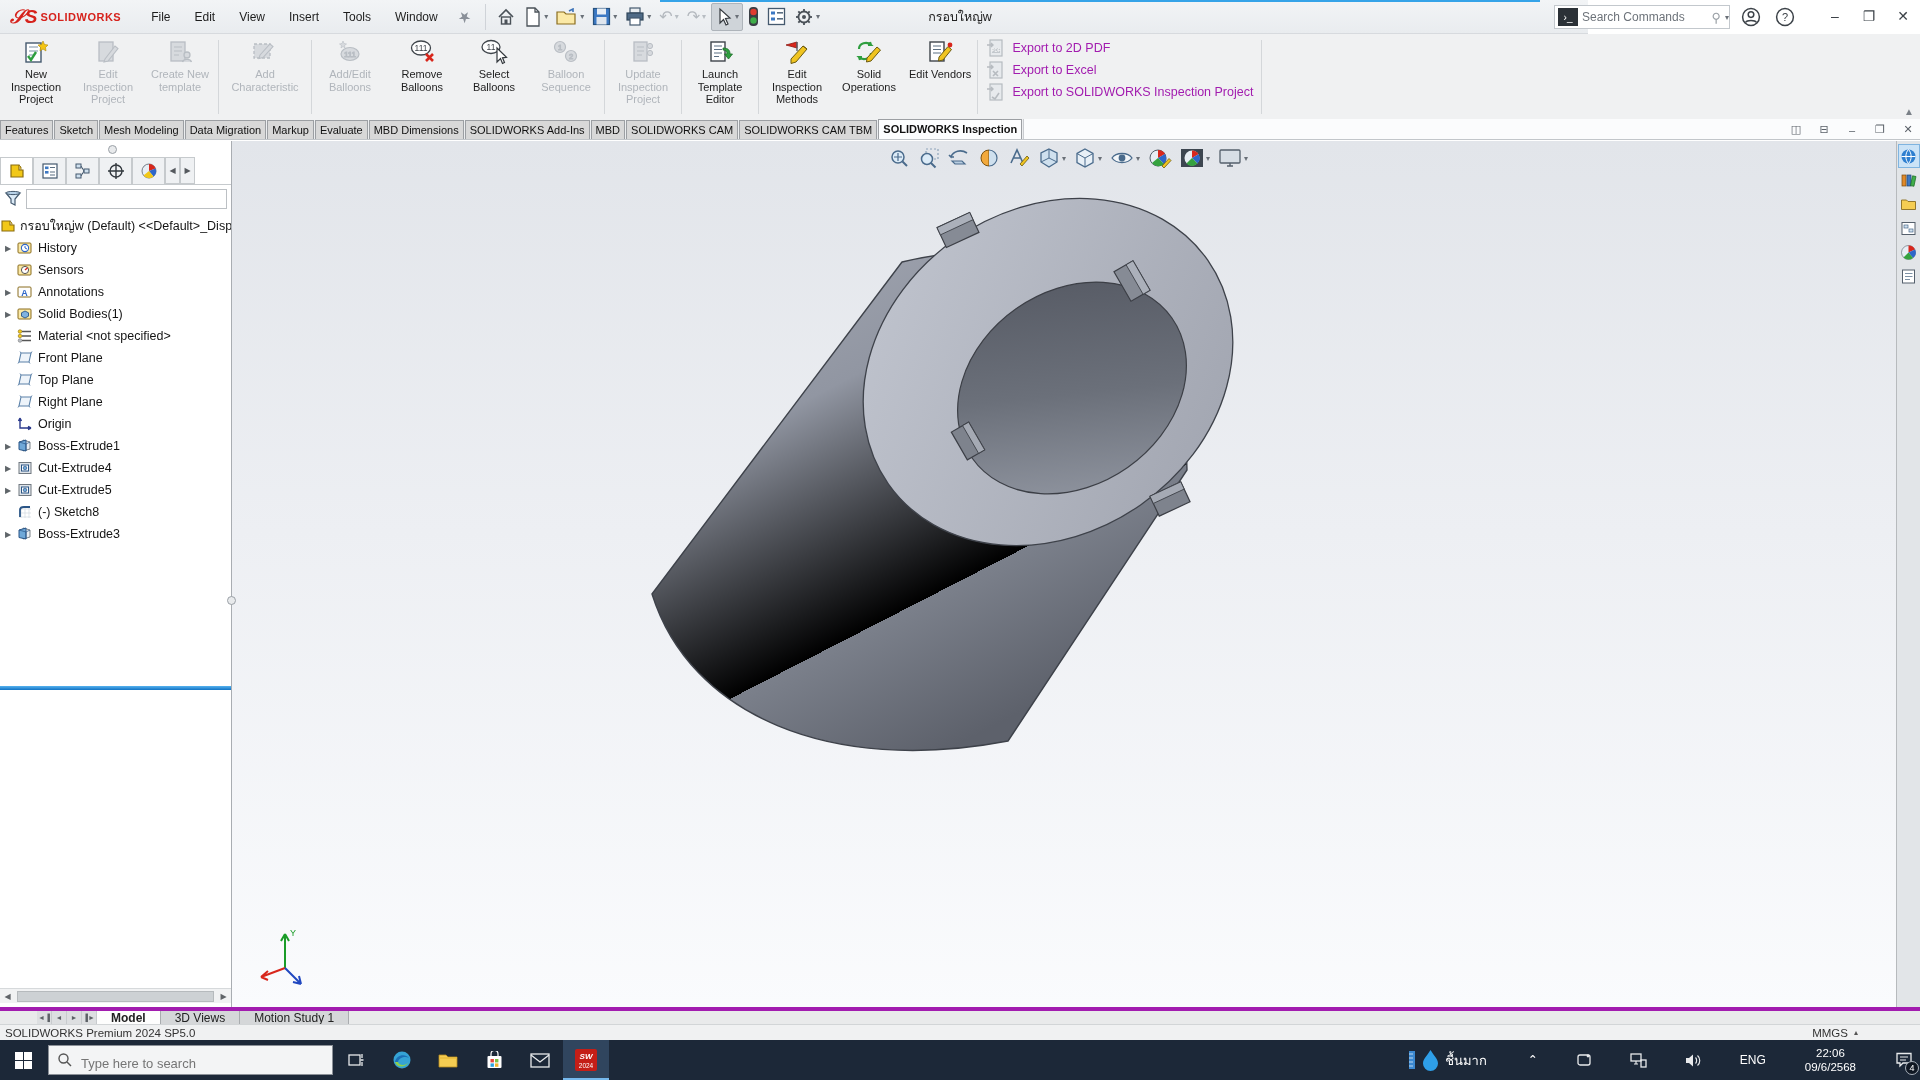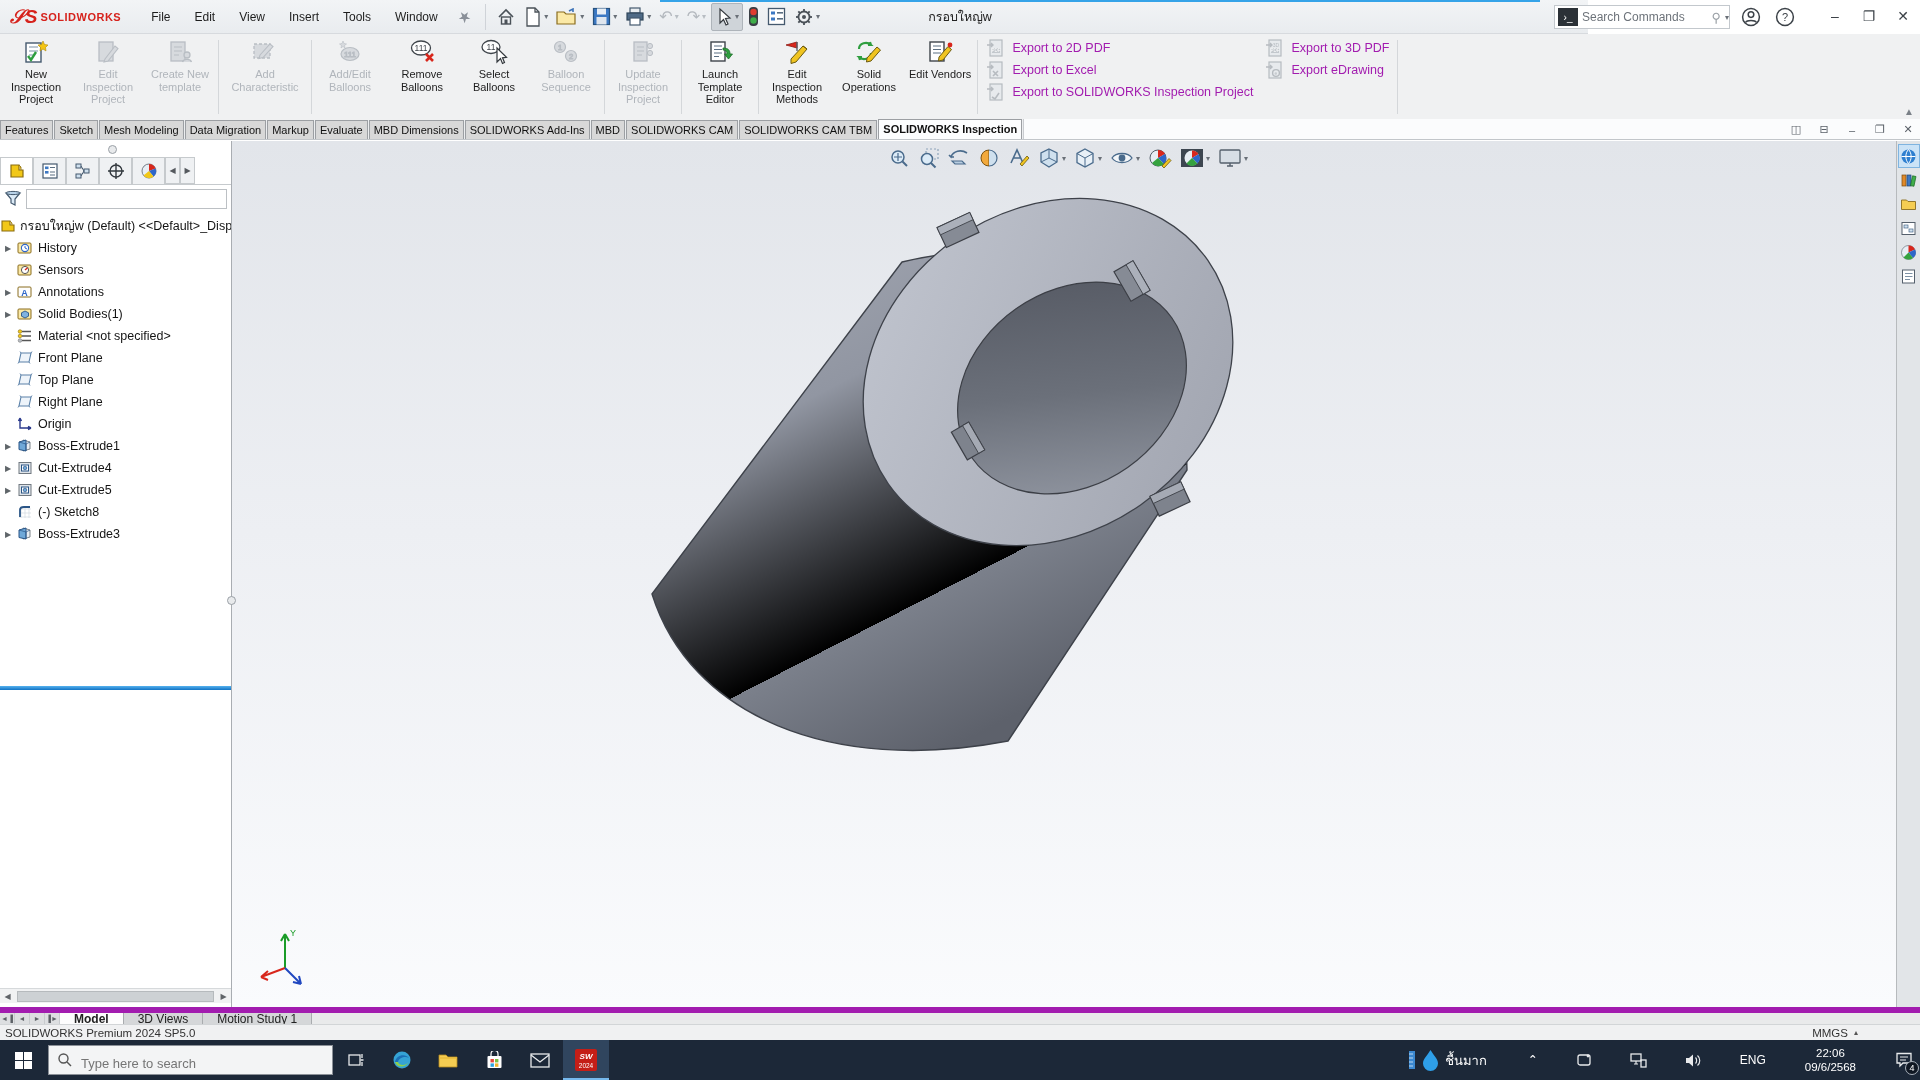--- a/index.html
+++ b/index.html
@@ -93,21 +93,21 @@
   .hu-btn { display:flex; align-items:center; padding:2px; border-radius:2px; }
 
   
   #taskpane { left:1896px; top:141px; width:24px; height:866px; background:#e2e5e8;
     border-left:1px solid #b7babd; display:flex; flex-direction:column; align-items:center; padding-top:3px; }
   .tp-btn { width:22px; height:24px; display:flex; align-items:center; justify-content:center; }
   .tp-btn.sel { background:#cbe3f7; border:1px solid #7fb4e0; }
 
   
   #modeltabs { left:0; top:1007px; width:1920px; height:17px; background:#e9eaeb;
-    border-top:6px solid #a21caf; display:flex; align-items:stretch; }
+    border-top:4px solid #a21caf; display:flex; align-items:stretch;padding-left:37px; }
   .nav-btn { width:15px; display:flex; align-items:center; justify-content:center;
     font-size:7px; color:#5c6166; border-right:1px solid #c8cbce; background:#dddfe1; }
   .mtab { padding:0 14px; font-size:12px; display:flex; align-items:center; background:#d5d7d9;
     border-right:1px solid #a9acaf; color:#222; }
   .mtab.active { background:#fdfdfd; font-weight:bold; }
   #statusbar { left:0; top:1024px; width:1920px; height:16px; background:#f0f1f2;
     border-top:1px solid #d2d5d7; display:flex; align-items:center; font-size:11.5px; color:#333; }
   #status-units { position:absolute; right:62px; display:flex; align-items:center; gap:6px; }
 
   
@@ -387,41 +387,20 @@
         </svg>
       <span>Export to Excel</span>
     </div>
     <div class="exp-item">
       <svg width="20" height="18" viewBox="0 0 20 18">
           <rect x="4" y="1" width="12" height="16" fill="#e7eaed" stroke="#b6bbc0" stroke-width="1.2"></rect>
           <path d="M1 6 L7 6 M5 4 L7 6 L5 8" stroke="#b6bbc0" stroke-width="1.4" fill="none"></path>
           <path d="M6 14 L9 16 L13 10" stroke="#b6bbc0" stroke-width="1.6" fill="none"></path>
         </svg>
       <span>Export to SOLIDWORKS Inspection Project</span>
-    </div>
-  </div>
-  <div class="exp-col">
-    <div class="exp-item">
-      <svg width="20" height="18" viewBox="0 0 20 18">
-          <rect x="4" y="1" width="12" height="16" fill="#e7eaed" stroke="#b6bbc0" stroke-width="1.2"></rect>
-          <path d="M1 6 L7 6 M5 4 L7 6 L5 8" stroke="#b6bbc0" stroke-width="1.4" fill="none"></path>
-          <text x="11" y="8" text-anchor="middle" font-size="5" fill="#b6bbc0">3D</text>
-          <rect x="6" y="9" width="8" height="5" fill="#c3c8cd"></rect>
-          <text x="10" y="13" text-anchor="middle" font-size="4.5" fill="#fff">PDF</text>
-        </svg>
-      <span>Export to 3D PDF</span>
-    </div>
-    <div class="exp-item">
-      <svg width="20" height="18" viewBox="0 0 20 18">
-          <rect x="4" y="1" width="12" height="16" fill="#e7eaed" stroke="#b6bbc0" stroke-width="1.2"></rect>
-          <path d="M1 6 L7 6 M5 4 L7 6 L5 8" stroke="#b6bbc0" stroke-width="1.4" fill="none"></path>
-          <circle cx="11" cy="12" r="3.4" fill="none" stroke="#b6bbc0" stroke-width="1.4"></circle>
-          <text x="11" y="14" text-anchor="middle" font-size="5" fill="#b6bbc0">e</text>
-        </svg>
-      <span>Export eDrawing</span>
     </div>
   </div>
   <div class="rib-sep"></div>
 </div>
 <div id="ribbon-collapse" class="abs">▲</div>
 
 <div id="cmdtabs" class="abs">
   <div class="ctab">Features</div>
   <div class="ctab">Sketch</div>
   <div class="ctab">Mesh Modeling</div>

